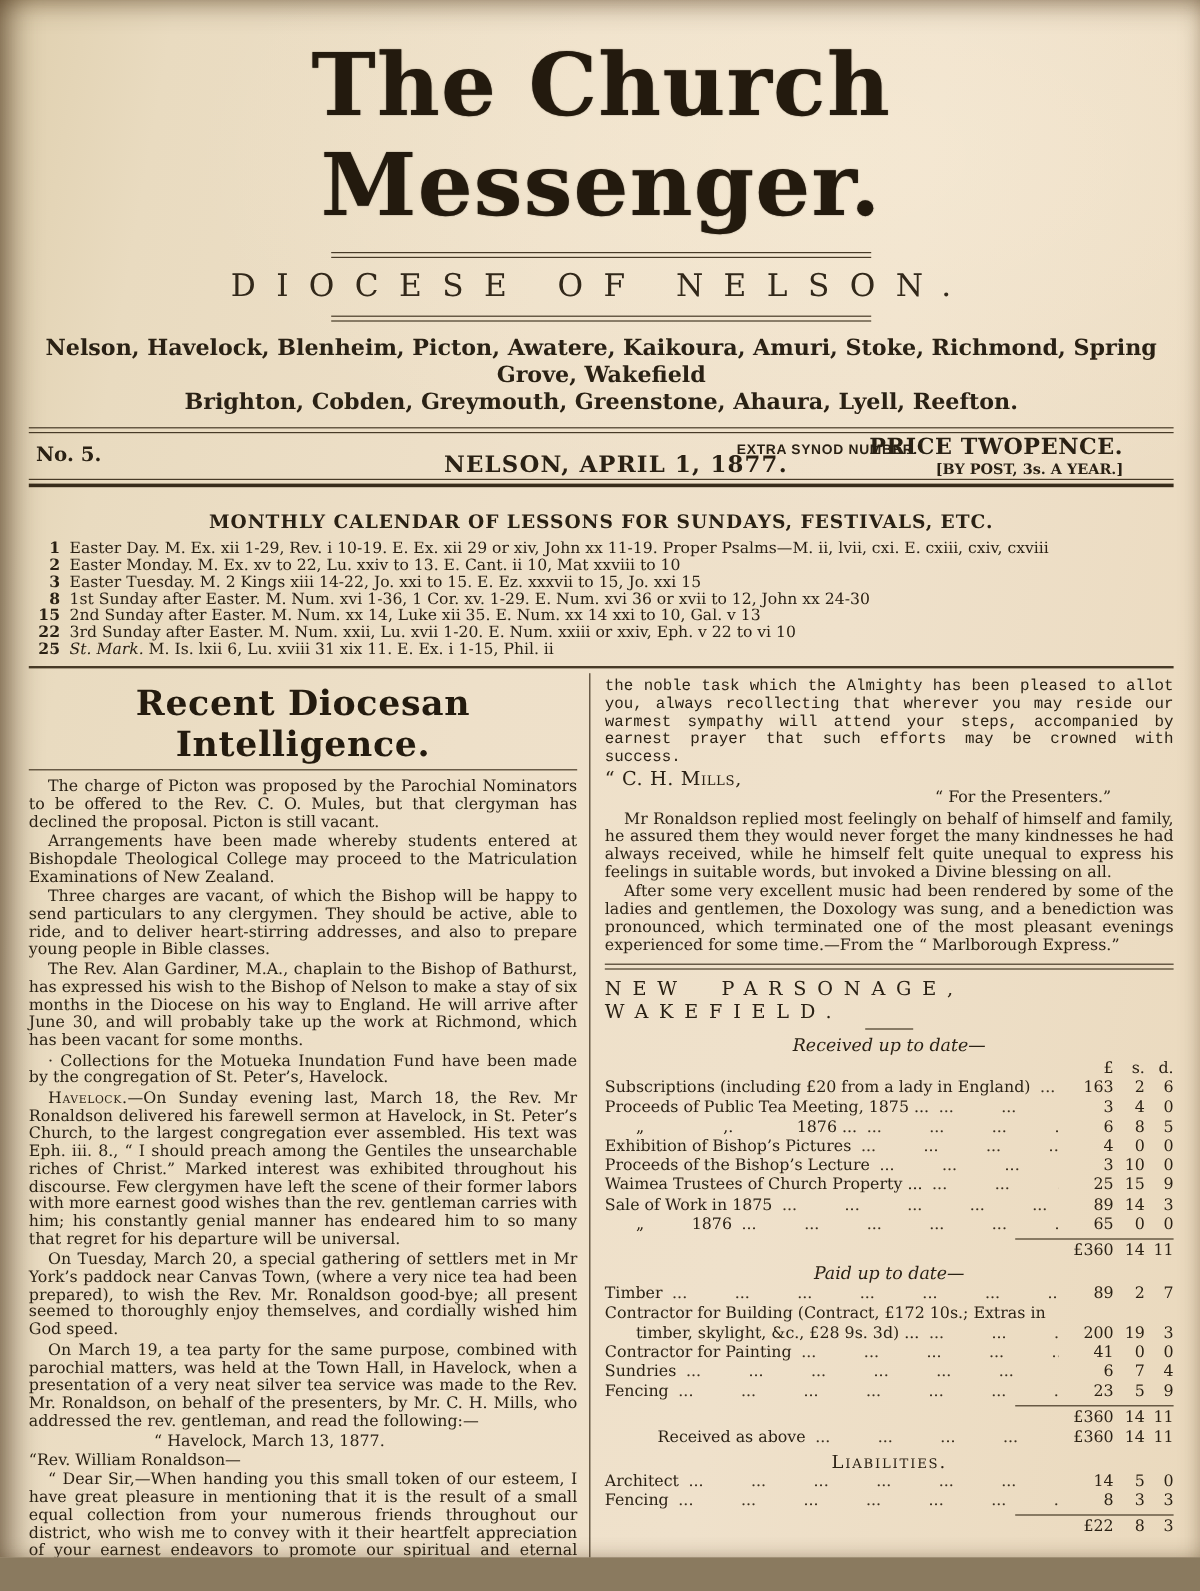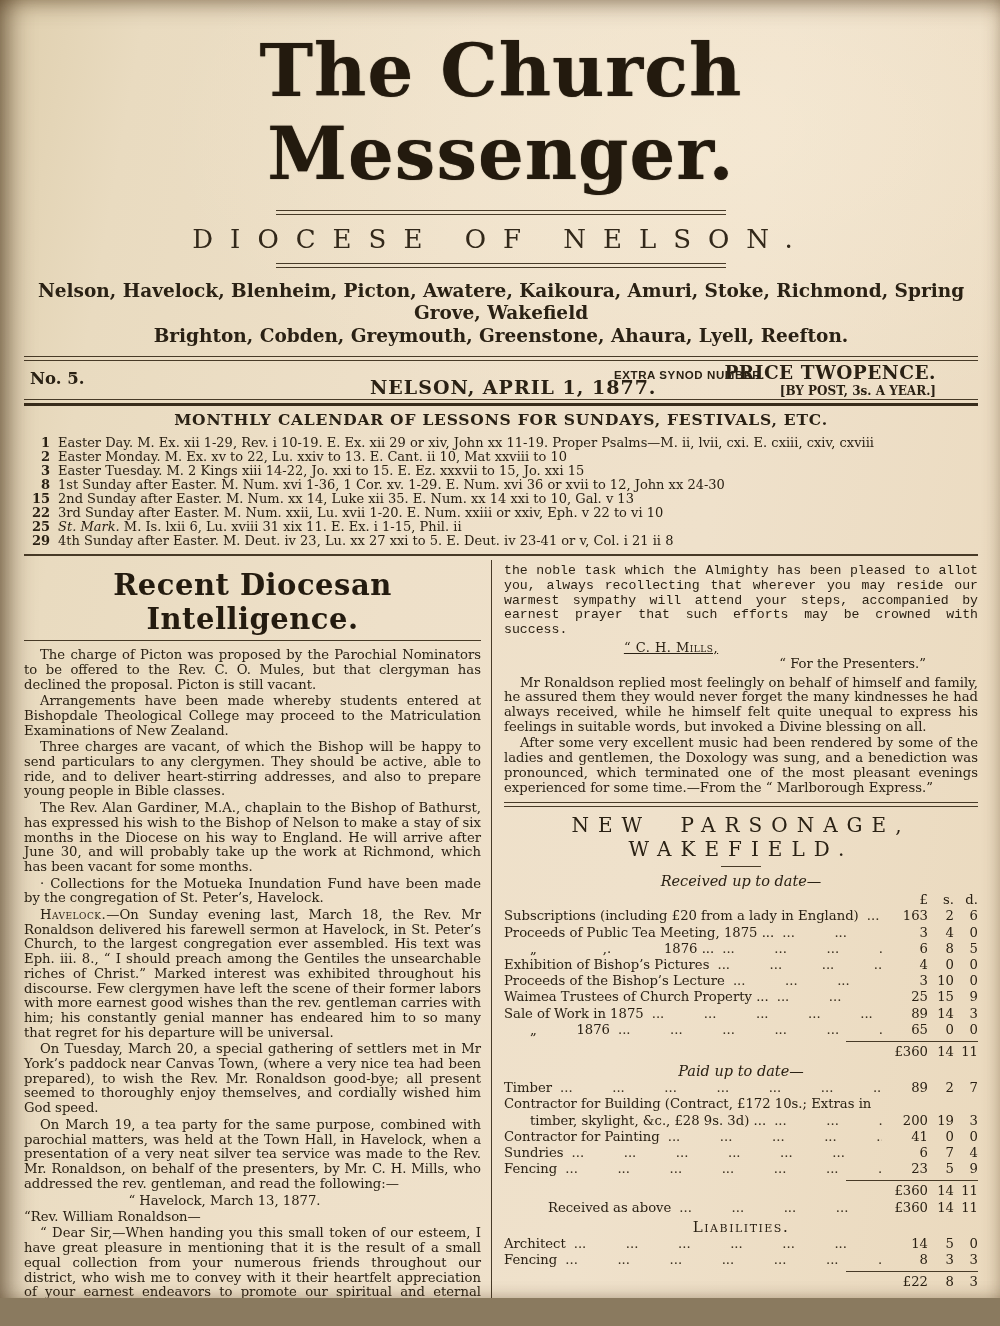--- a/index.html
+++ b/index.html
@@ -40,45 +40,45 @@
   
   .dateline-wrap{margin-top:9px;}
   .dateline{position:relative;height:38px;}
   .dl-no{position:absolute;left:6px;top:8px;font-size:16.5px;font-weight:bold;}
   .dl-date{position:absolute;left:346px;top:3px;font-size:19px;font-weight:bold;letter-spacing:1px;margin-top:12px;}
   .dl-extra{position:absolute;left:590px;top:8px;font-size:11.5px;font-weight:bold;letter-spacing:0.6px;font-family:"Liberation Sans","DejaVu Sans",sans-serif;}
   .dl-price{position:absolute;right:42px;top:1px;text-align:right;}
   .dl-price-main{font-size:18.5px;font-weight:bold;letter-spacing:0.5px;}
   .dl-price-sub{font-size:12px;font-weight:bold;margin-top:1px;}
   
-  .cal-title{margin-top:4px;text-align:center;font-size:15.5px;font-weight:bold;letter-spacing:0.8px;}
+  .cal-title{margin-top:19px;text-align:center;font-size:15.5px;font-weight:bold;letter-spacing:0.8px;}
   .calendar{margin-top:7px;padding:0 4px;}
   .cal-row{display:flex;font-size:13px;line-height:14px;white-space:nowrap;}
   .cal-day{flex:none;width:22px;text-align:right;margin-right:8px;font-weight:bold;}
   .cal-text{overflow:hidden;}
   .cal-italic{font-style:italic;}
   
   .cols{display:flex;margin-top:4px;align-items:stretch;}
   .col-left{width:468px;padding:2px 10px 0 0;border-right:1px solid #473a27;}
   .col-right{width:474px;padding:4px 0 0 12px;}
   p.body{margin:0 0 2px;font-size:13.2px;line-height:14.7px;text-align:justify;text-indent:16px;}
   p.body.noindent{text-indent:0;font-family:Liberation Mono, monospace;}
   .sc{font-variant:small-caps;letter-spacing:0.5px;}
   .left-heading{
     margin:6px 0 4px;text-align:center;font-size:29px;font-weight:bold;color:#241b0f;
     font-family:"DejaVu Serif","Liberation Serif",serif;letter-spacing:0.5px;
   }
   .left-heading-rule{margin:2px 0 7px;}
   .letter-dateline{margin:1px 0;font-size:13.2px;text-align:center;padding-right:56px;line-height:15px;}
   .salutation{margin:1px 0 2px;font-size:13.2px;line-height:15px;}
-  .sig-name{text-align:center;padding-right:140px;font-size:13px;line-height:16px;text-decoration:underline;}
+  .sig-name{text-align:left;padding-right:140px;font-size:16px;line-height:16px;}
   .sig-role{text-align:right;padding-right:52px;font-size:13.2px;line-height:16px;}
   
   .sep-double{margin:7px 0 6px;}
-  .np-heading{text-align:center;font-size:20px;letter-spacing:9px;word-spacing:14px;color:#2a2114;margin-top:0;}
+  .np-heading{text-align:left;font-size:16px;letter-spacing:9px;word-spacing:14px;color:#2a2114;margin-top:0;}
   .np-underrule{width:40px;margin:5px auto 6px;border-top:1px solid #473a27;}
   .cash-title{text-align:center;font-size:15px;letter-spacing:1.5px;margin-top:2px;}
   .sub-italic{text-align:center;font-style:italic;font-size:14.5px;margin-top:3px;line-height:17px;}
   .ctable{margin-top:2px;font-size:13.2px;}
   .crow{display:flex;line-height:16.2px;}
   .clabel{flex:none;white-space:pre;}
   .cdots{flex:1 1 0;overflow:hidden;white-space:nowrap;padding-left:8px;color:#3a2f1e;}
   .cnum{flex:none;text-align:right;}
   .cnum.l{width:46px;}
   .cnum.s{width:26px;}
@@ -141,24 +141,20 @@
         <span class="cal-text">2nd Sunday after Easter.  M. Num. xx 14, Luke xii 35.  E. Num. xx 14 xxi to 10, Gal. v 13</span>
       </div>
       <div class="cal-row">
         <span class="cal-day">22</span>
         <span class="cal-text">3rd Sunday after Easter.  M. Num. xxii, Lu. xvii 1-20.  E. Num. xxiii or xxiv, Eph. v 22 to vi 10</span>
       </div>
       <div class="cal-row">
         <span class="cal-day">25</span>
         <span class="cal-text"><span class="cal-italic">St. Mark.</span><span>  M. Is. lxii 6, Lu. xviii 31 xix 11.  E. Ex. i 1-15, Phil. ii</span></span>
       </div>
-      <div class="cal-row">
-        <span class="cal-day">29</span>
-        <span class="cal-text">4th Sunday after Easter.  M. Deut. iv 23, Lu. xx 27 xxi to 5.  E. Deut. iv 23-41 or v, Col. i 21 ii 8</span>
-      </div>
     </div>
 
     <div class="rule-thin" style="margin-top:6px;border-top-width:2px;"></div>
 
     <div class="cols">
 
       <div class="col-left">
         <div class="left-heading">Recent Diocesan Intelligence.</div>
         <div class="rule-thin left-heading-rule"></div>
 

